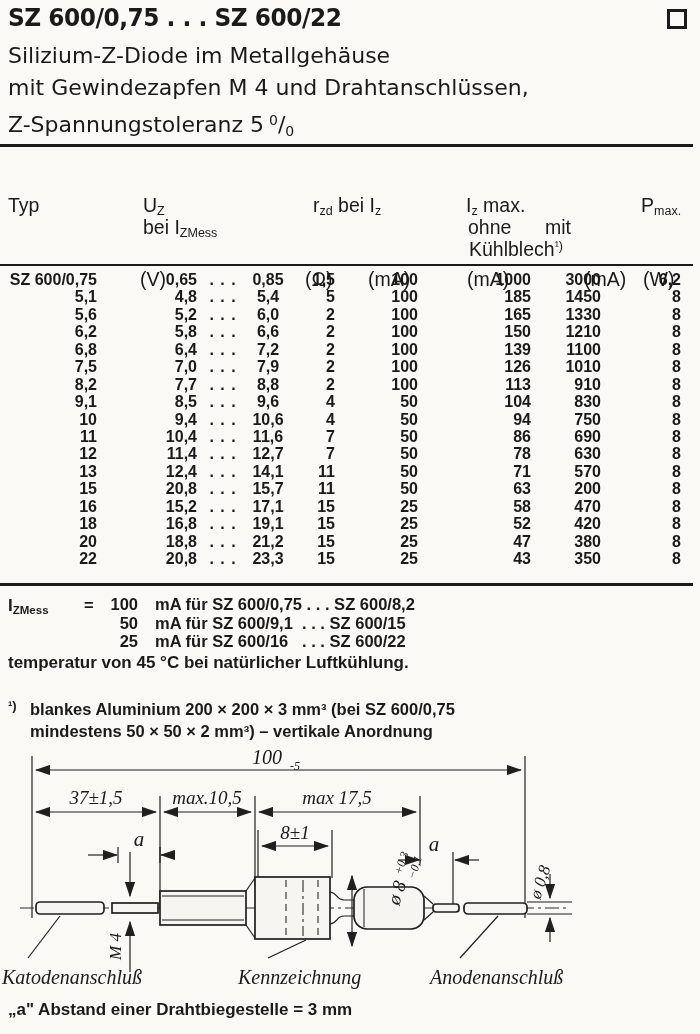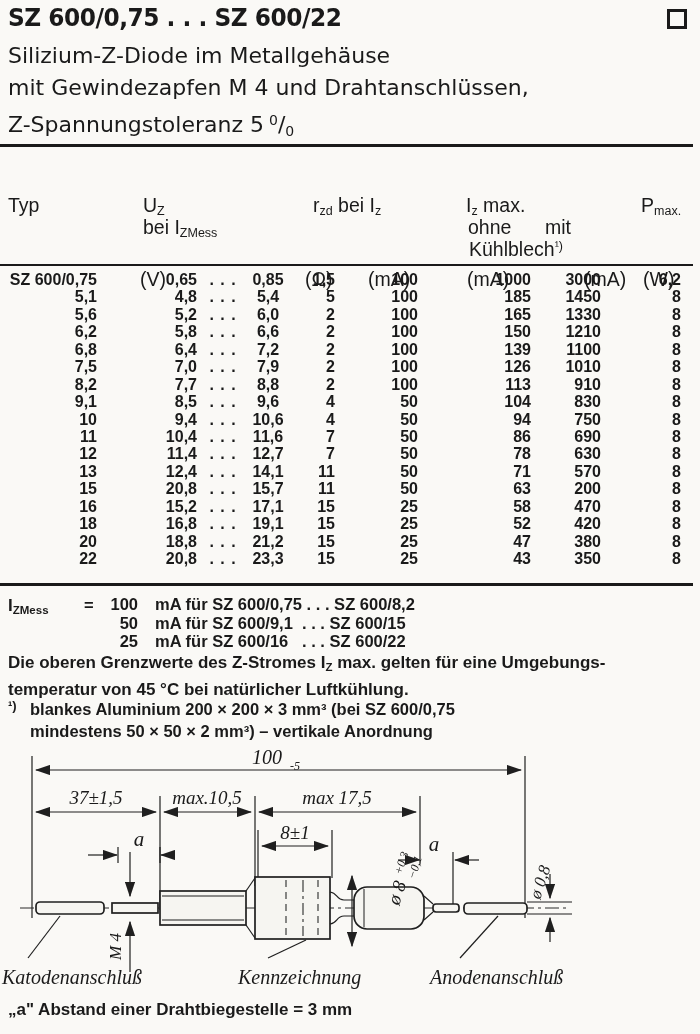--- a/index.html
+++ b/index.html
@@ -287,21 +287,20 @@
       <span class="iz-val">50</span>
       <span class="iz-rest">mA für SZ 600/9,1  . . . SZ 600/15</span>
     </div>
     <div class="iz-line">
       <span class="iz-val">25</span>
       <span class="iz-rest">mA für SZ 600/16   . . . SZ 600/22</span>
     </div>
   </div>
 
 <div class="abs note limit">
-  <div><span>Die oberen Grenzwerte des Z-Stromes I</span><sub>Z</sub><span> max. gelten für eine Umgebungs-</span></div>
   <div>temperatur von 45 °C bei natürlicher Luftkühlung.</div>
 </div>
 
 <div class="abs note fnote">
   <div><span class="fnmark">¹)</span><span>blankes Aluminium 200 × 200 × 3 mm³  (bei SZ 600/0,75</span></div>
   <div class="fn-l2">mindestens 50 × 50 × 2 mm³)  –  vertikale Anordnung</div>
 </div>
 
 <svg width="700" height="258" viewBox="0 0 700 258">
   <defs>

